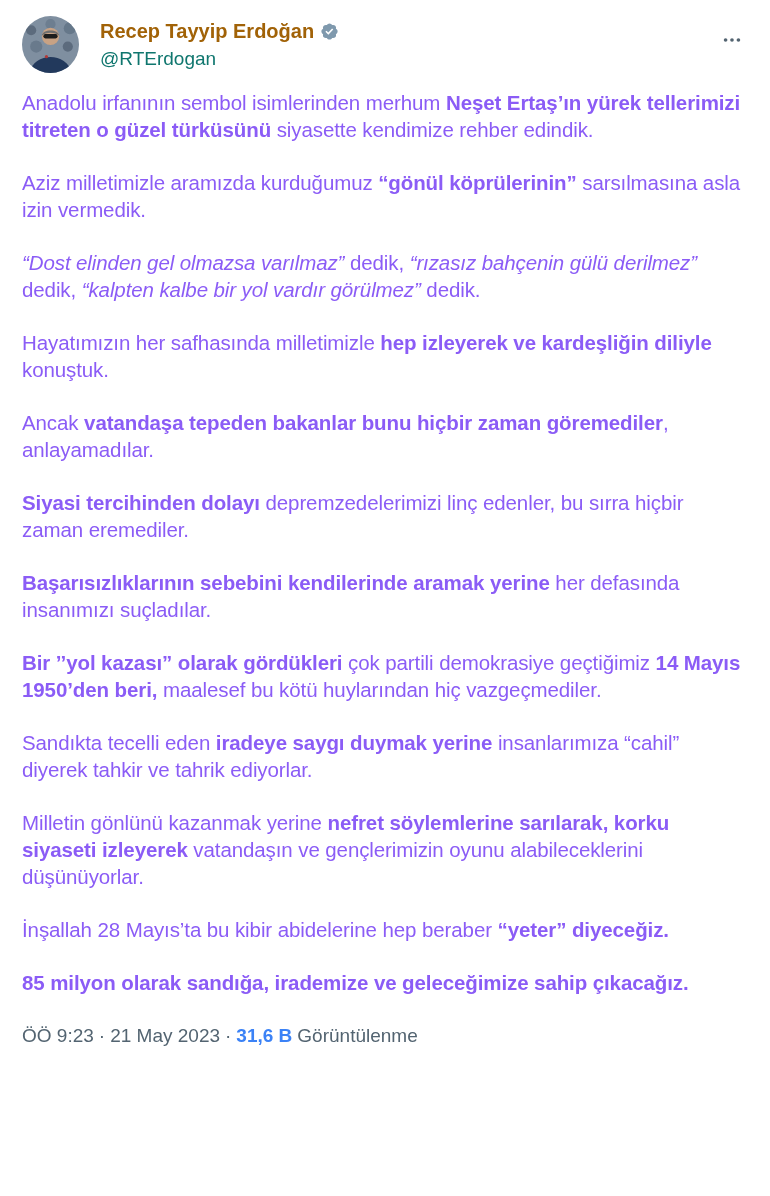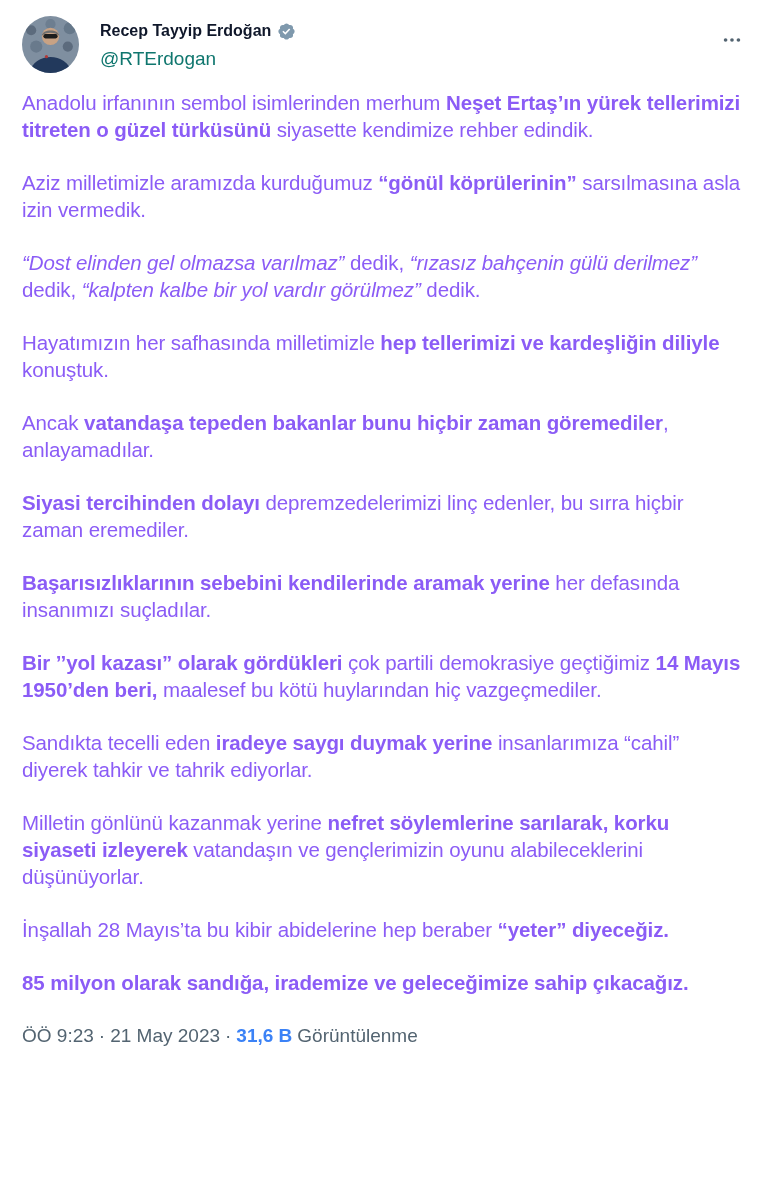--- a/index.html
+++ b/index.html
@@ -26,23 +26,23 @@
     border-radius: 50%;
     overflow: hidden;
     flex: none;
     cursor: pointer;
   }
   .avatar svg { display: block; width: 100%; height: 100%; }
   .id-block { margin-left: 21px; padding-top: 3px; }
   .name-row { display: flex; align-items: center; gap: 6px; }
   .display-name {
     font-weight: 700;
-    font-size: 16px;
+    font-size: 20px;
     line-height: 24px;
-    color: #0f172a;
+    color: #a16207;
     cursor: pointer;
   }
   .verified { display: inline-flex; align-items: center; }
   .verified svg { width: 19px; height: 19px; display: block; }
   .handle {
     margin-top: 5px;
     font-size: 19px;
     line-height: 22px;
     color: #0f766e;
     cursor: pointer;
@@ -126,21 +126,21 @@
         </g>
       </svg>
     </div>
 
   </header>
 
   <div class="tweet-body">
       <p><span class="seg-normal">Anadolu irfanının sembol isimlerinden merhum </span><span class="seg-bold">Neşet Ertaş’ın yürek tellerimizi titreten o güzel türküsünü</span><span class="seg-normal"> siyasette kendimize rehber edindik.</span></p>
       <p><span class="seg-normal">Aziz milletimizle aramızda kurduğumuz </span><span class="seg-bold">“gönül köprülerinin”</span><span class="seg-normal"> sarsılmasına asla izin vermedik.</span></p>
       <p><span class="seg-italic">“Dost elinden gel olmazsa varılmaz”</span><span class="seg-normal"> dedik, </span><span class="seg-italic">“rızasız bahçenin gülü derilmez”</span><span class="seg-normal"> dedik, </span><span class="seg-italic">“kalpten kalbe bir yol vardır görülmez”</span><span class="seg-normal"> dedik.</span></p>
-      <p><span class="seg-normal">Hayatımızın her safhasında milletimizle </span><span class="seg-bold">hep tellerimizi ve kardeşliğin diliyle</span><span class="seg-normal"> konuştuk.</span></p>
+      <p><span class="seg-normal">Hayatımızın her safhasında milletimizle </span><span class="seg-bold">hep izleyerek ve kardeşliğin diliyle</span><span class="seg-normal"> konuştuk.</span></p>
       <p><span class="seg-normal">Ancak </span><span class="seg-bold">vatandaşa tepeden bakanlar bunu hiçbir zaman göremediler</span><span class="seg-normal">, anlayamadılar.</span></p>
       <p><span class="seg-bold">Siyasi tercihinden dolayı</span><span class="seg-normal"> depremzedelerimizi linç edenler, bu sırra hiçbir zaman eremediler.</span></p>
       <p><span class="seg-bold">Başarısızlıklarının sebebini kendilerinde aramak yerine</span><span class="seg-normal"> her defasında insanımızı suçladılar.</span></p>
       <p><span class="seg-bold">Bir ’’yol kazası” olarak gördükleri</span><span class="seg-normal"> çok partili demokrasiye geçtiğimiz </span><span class="seg-bold">14 Mayıs 1950’den beri,</span><span class="seg-normal"> maalesef bu kötü huylarından hiç vazgeçmediler.</span></p>
       <p><span class="seg-normal">Sandıkta tecelli eden </span><span class="seg-bold">iradeye saygı duymak yerine</span><span class="seg-normal"> insanlarımıza “cahil” diyerek tahkir ve tahrik ediyorlar.</span></p>
       <p><span class="seg-normal">Milletin gönlünü kazanmak yerine </span><span class="seg-bold">nefret söylemlerine sarılarak, korku siyaseti izleyerek</span><span class="seg-normal"> vatandaşın ve gençlerimizin oyunu alabileceklerini düşünüyorlar.</span></p>
       <p><span class="seg-normal">İnşallah 28 Mayıs’ta bu kibir abidelerine hep beraber </span><span class="seg-bold">“yeter” diyeceğiz.</span></p>
       <p><span class="seg-bold">85 milyon olarak sandığa, irademize ve geleceğimize sahip çıkacağız.</span></p>
     </div>
 

